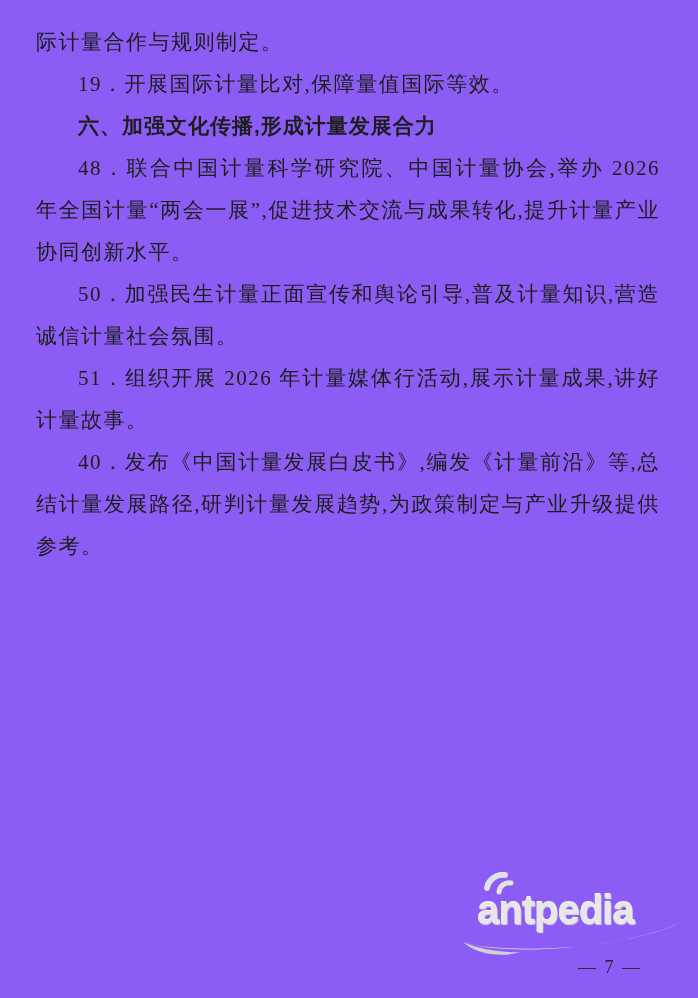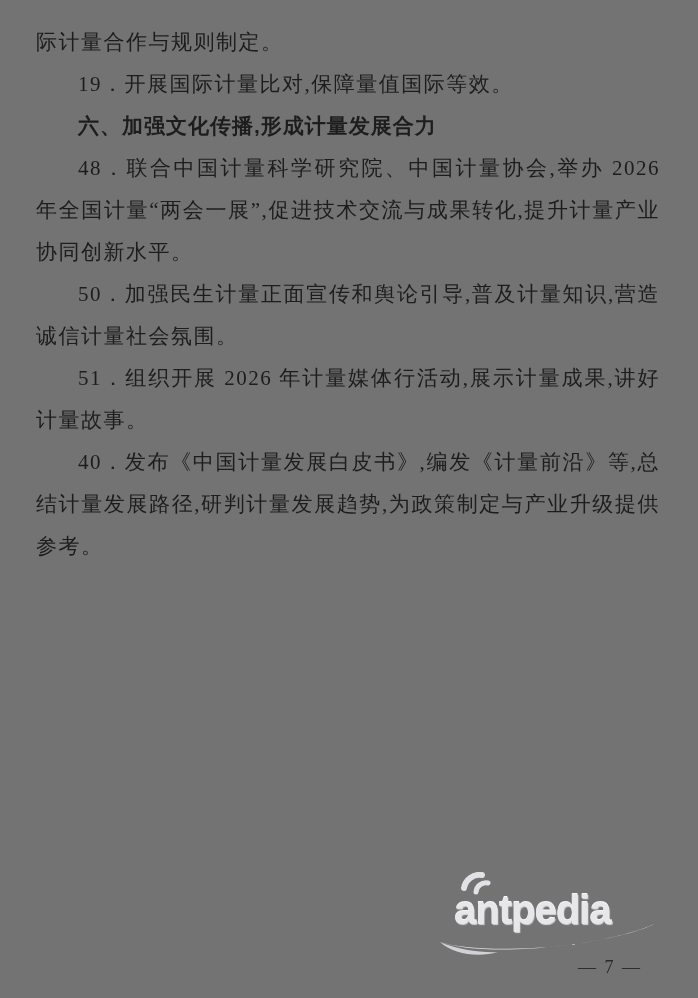--- a/index.html
+++ b/index.html
@@ -1,21 +1,21 @@
 <!DOCTYPE html>
 <html><head>
 <meta charset="utf-8">
 <style>
   * { margin: 0; padding: 0; box-sizing: border-box; }
   html, body { background: #ffffff; }
   .page {
     position: relative;
     width: 698px;
     height: 998px;
-    background: #737373;
+    background: #8b5cf6;
     overflow: hidden;
     font-family: "Liberation Serif", "DejaVu Serif", serif;
     color: #1d1d1d;
   }
   .content {
     position: absolute;
     top: 21px;
     left: 36px;
     width: 624px;
   }
@@ -32,21 +32,21 @@
   .heading {
     font-family: "Liberation Sans", "DejaVu Sans", sans-serif;
     font-weight: bold;
     font-size: 21px;
     letter-spacing: 1px;
     text-indent: 2em;
     text-align: left;
   }
   .watermark {
     position: absolute;
-    right: 40px;
+    right: 17px;
     bottom: 34px;
     width: 220px;
     height: 92px;
     pointer-events: none;
   }
   .wm-text {
     position: absolute;
     left: 16px;
     top: 16px;
     font-family: "Liberation Sans", "DejaVu Sans", sans-serif;

